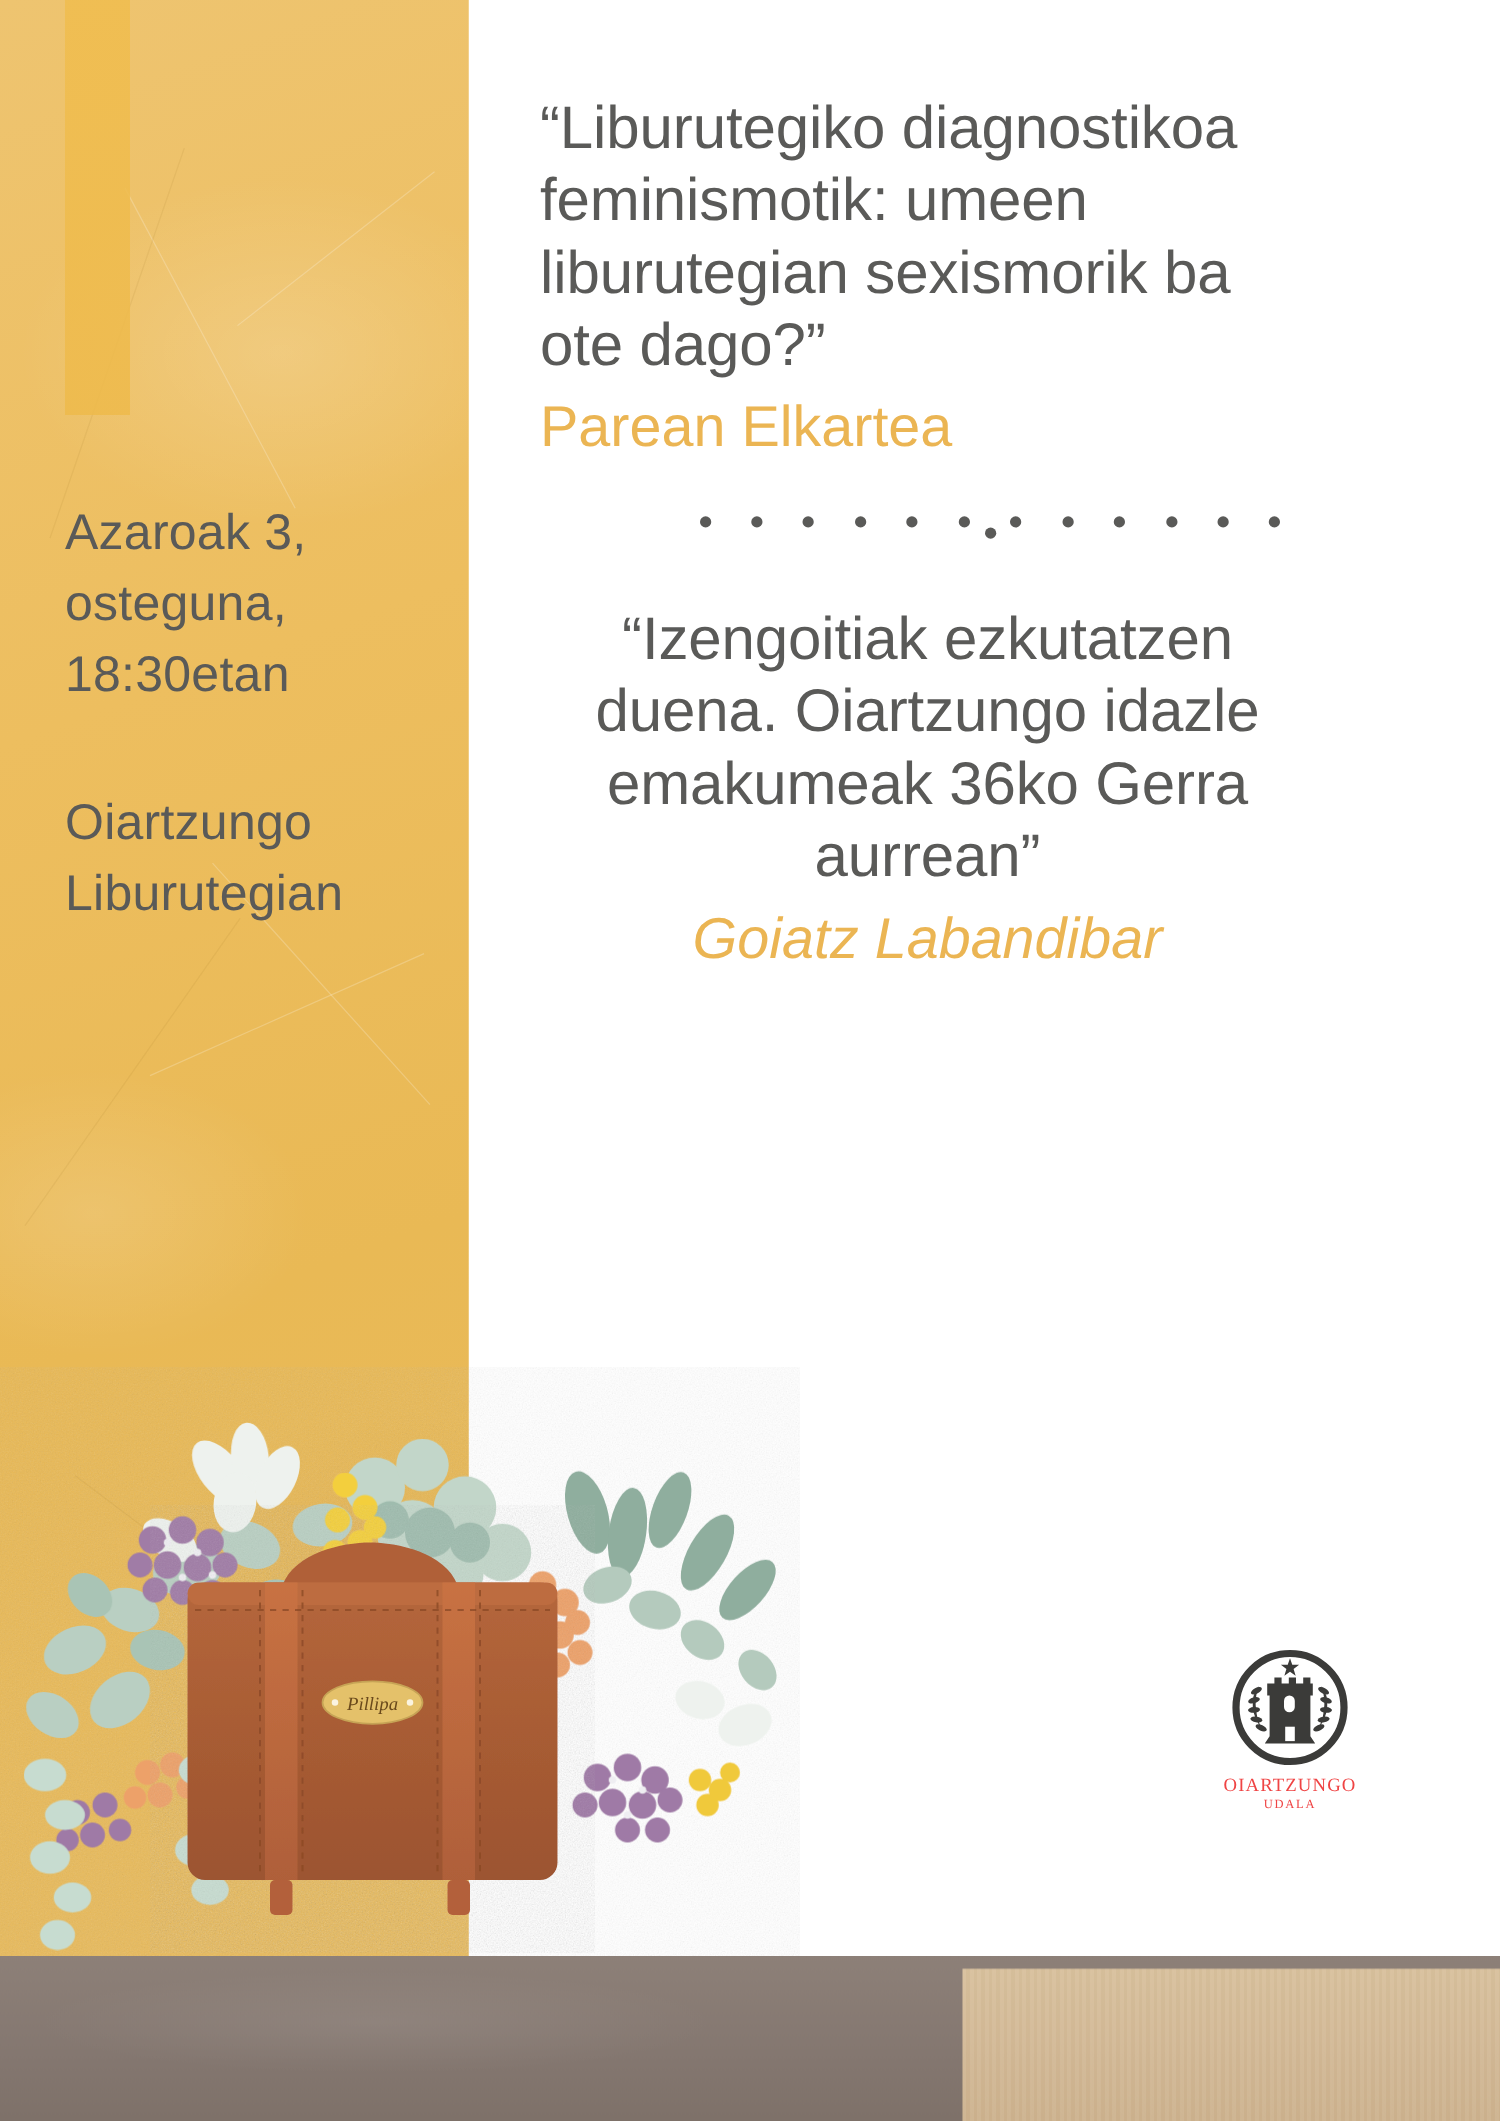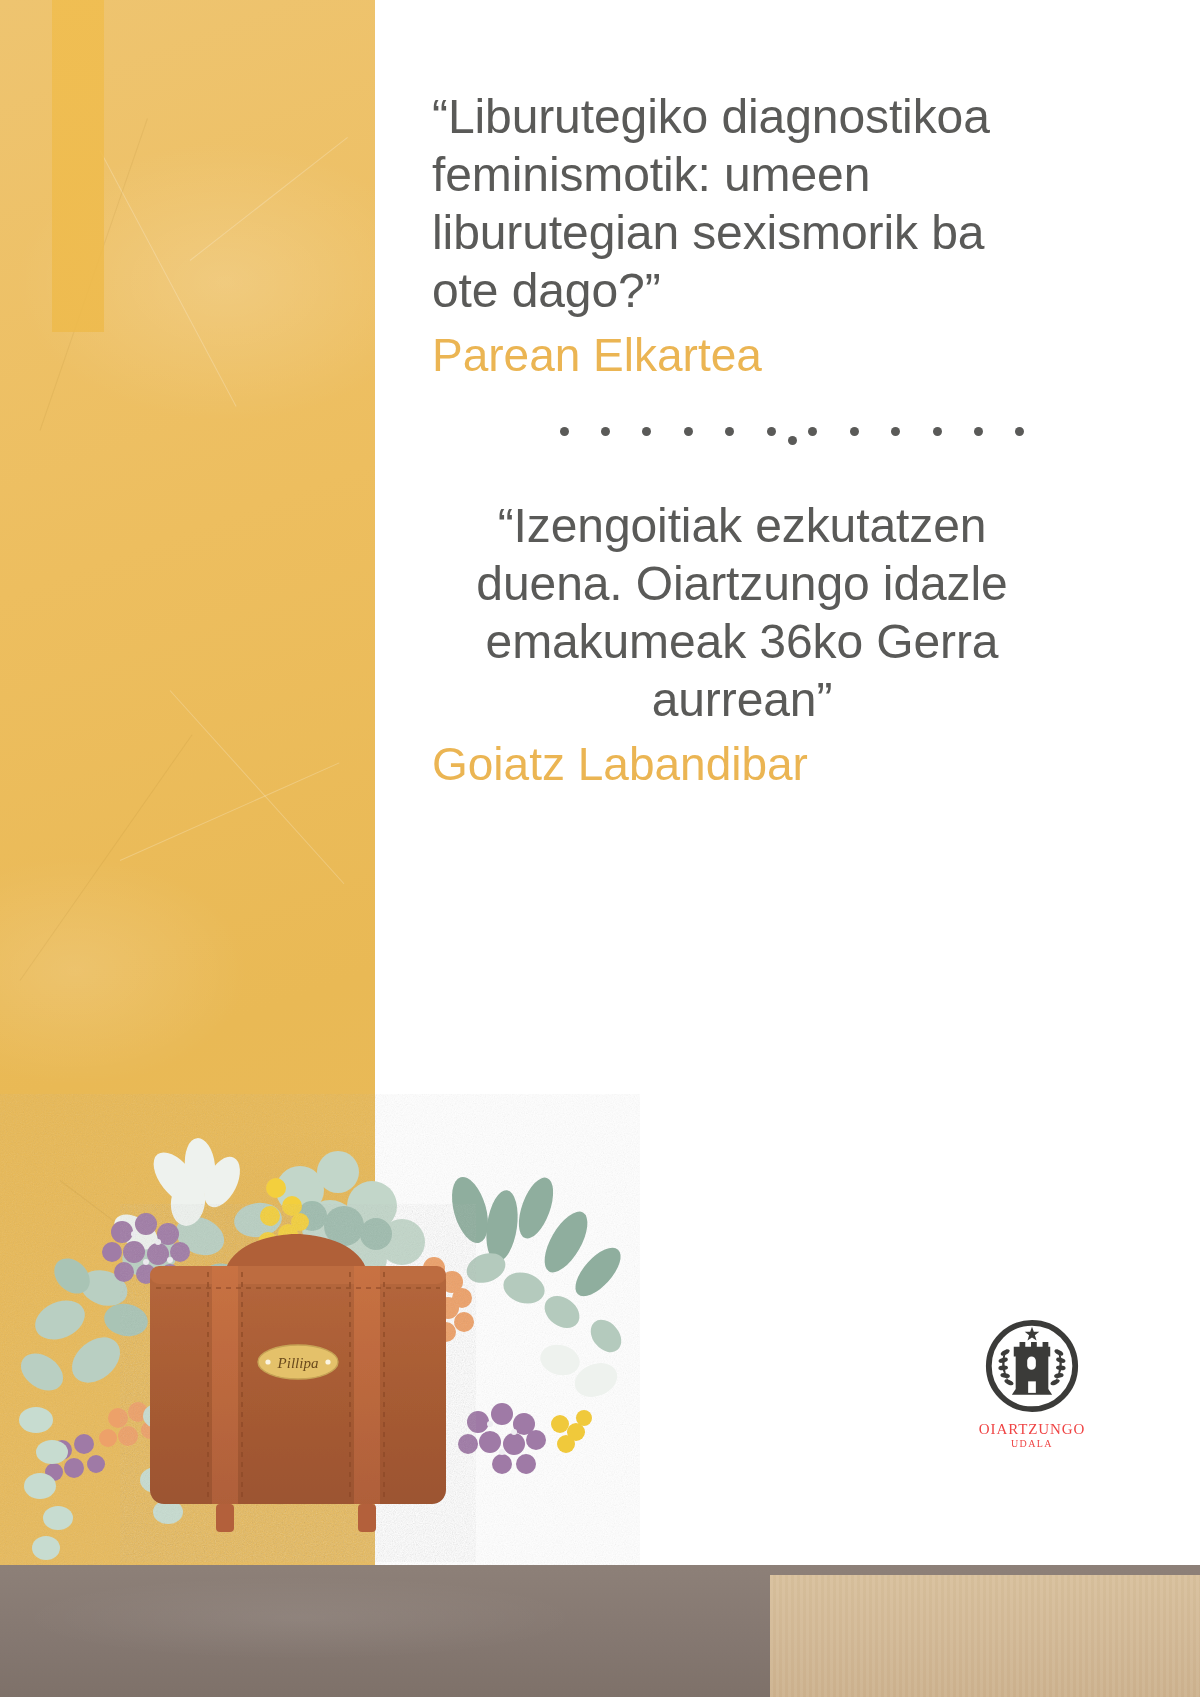--- a/index.html
+++ b/index.html
@@ -88,33 +88,32 @@
     font-weight: 400;
     letter-spacing: 0.2px;
   }
   .kicker.right { text-align: right; }
 
   .quote {
     color: #5a5a58;
     font-size: 48px;
     line-height: 1.21;
     font-weight: 400;
-    margin-top: 14px;
     letter-spacing: -0.1px;
   }
   .quote.right { text-align: center; }
 
   .speaker {
     color: #ebb553;
     font-size: 46px;
     line-height: 1.18;
     font-weight: 400;
     margin-top: 8px;
   }
-  .speaker.right { text-align: left; }
+  .speaker.right { text-align: center; font-style: italic; }
 
   .dots {
     margin: 44px 0 0 0;
     text-align: center;
     line-height: 0;
     padding-left: 100px;
   }
   .dots span {
     display: inline-block;
     width: 9px;
@@ -187,20 +186,24 @@
     <div class="crease dark c2"></div>
     <div class="crease c3"></div>
     <div class="crease dark c4"></div>
     <div class="crease c5"></div>
     <div class="crease dark c6"></div>
     <div class="crease c7"></div>
     <div class="crease c8"></div>
     <div class="accent-bar"></div>
   </div>
 
+  <div class="left-text">
+    <div class="block">Azaroak 3, osteguna, 18:30etan</div>
+    <div class="block">Oiartzungo Liburutegian</div>
+  </div>
 
   <div class="right-col">
 
     <div class="section-1">
       <div class="quote">“Liburutegiko diagnostikoa feminismotik:  umeen liburutegian sexismorik ba ote dago?”</div>
       <div class="speaker">Parean Elkartea</div>
     </div>
 
     <div class="dots">
       <span></span>

